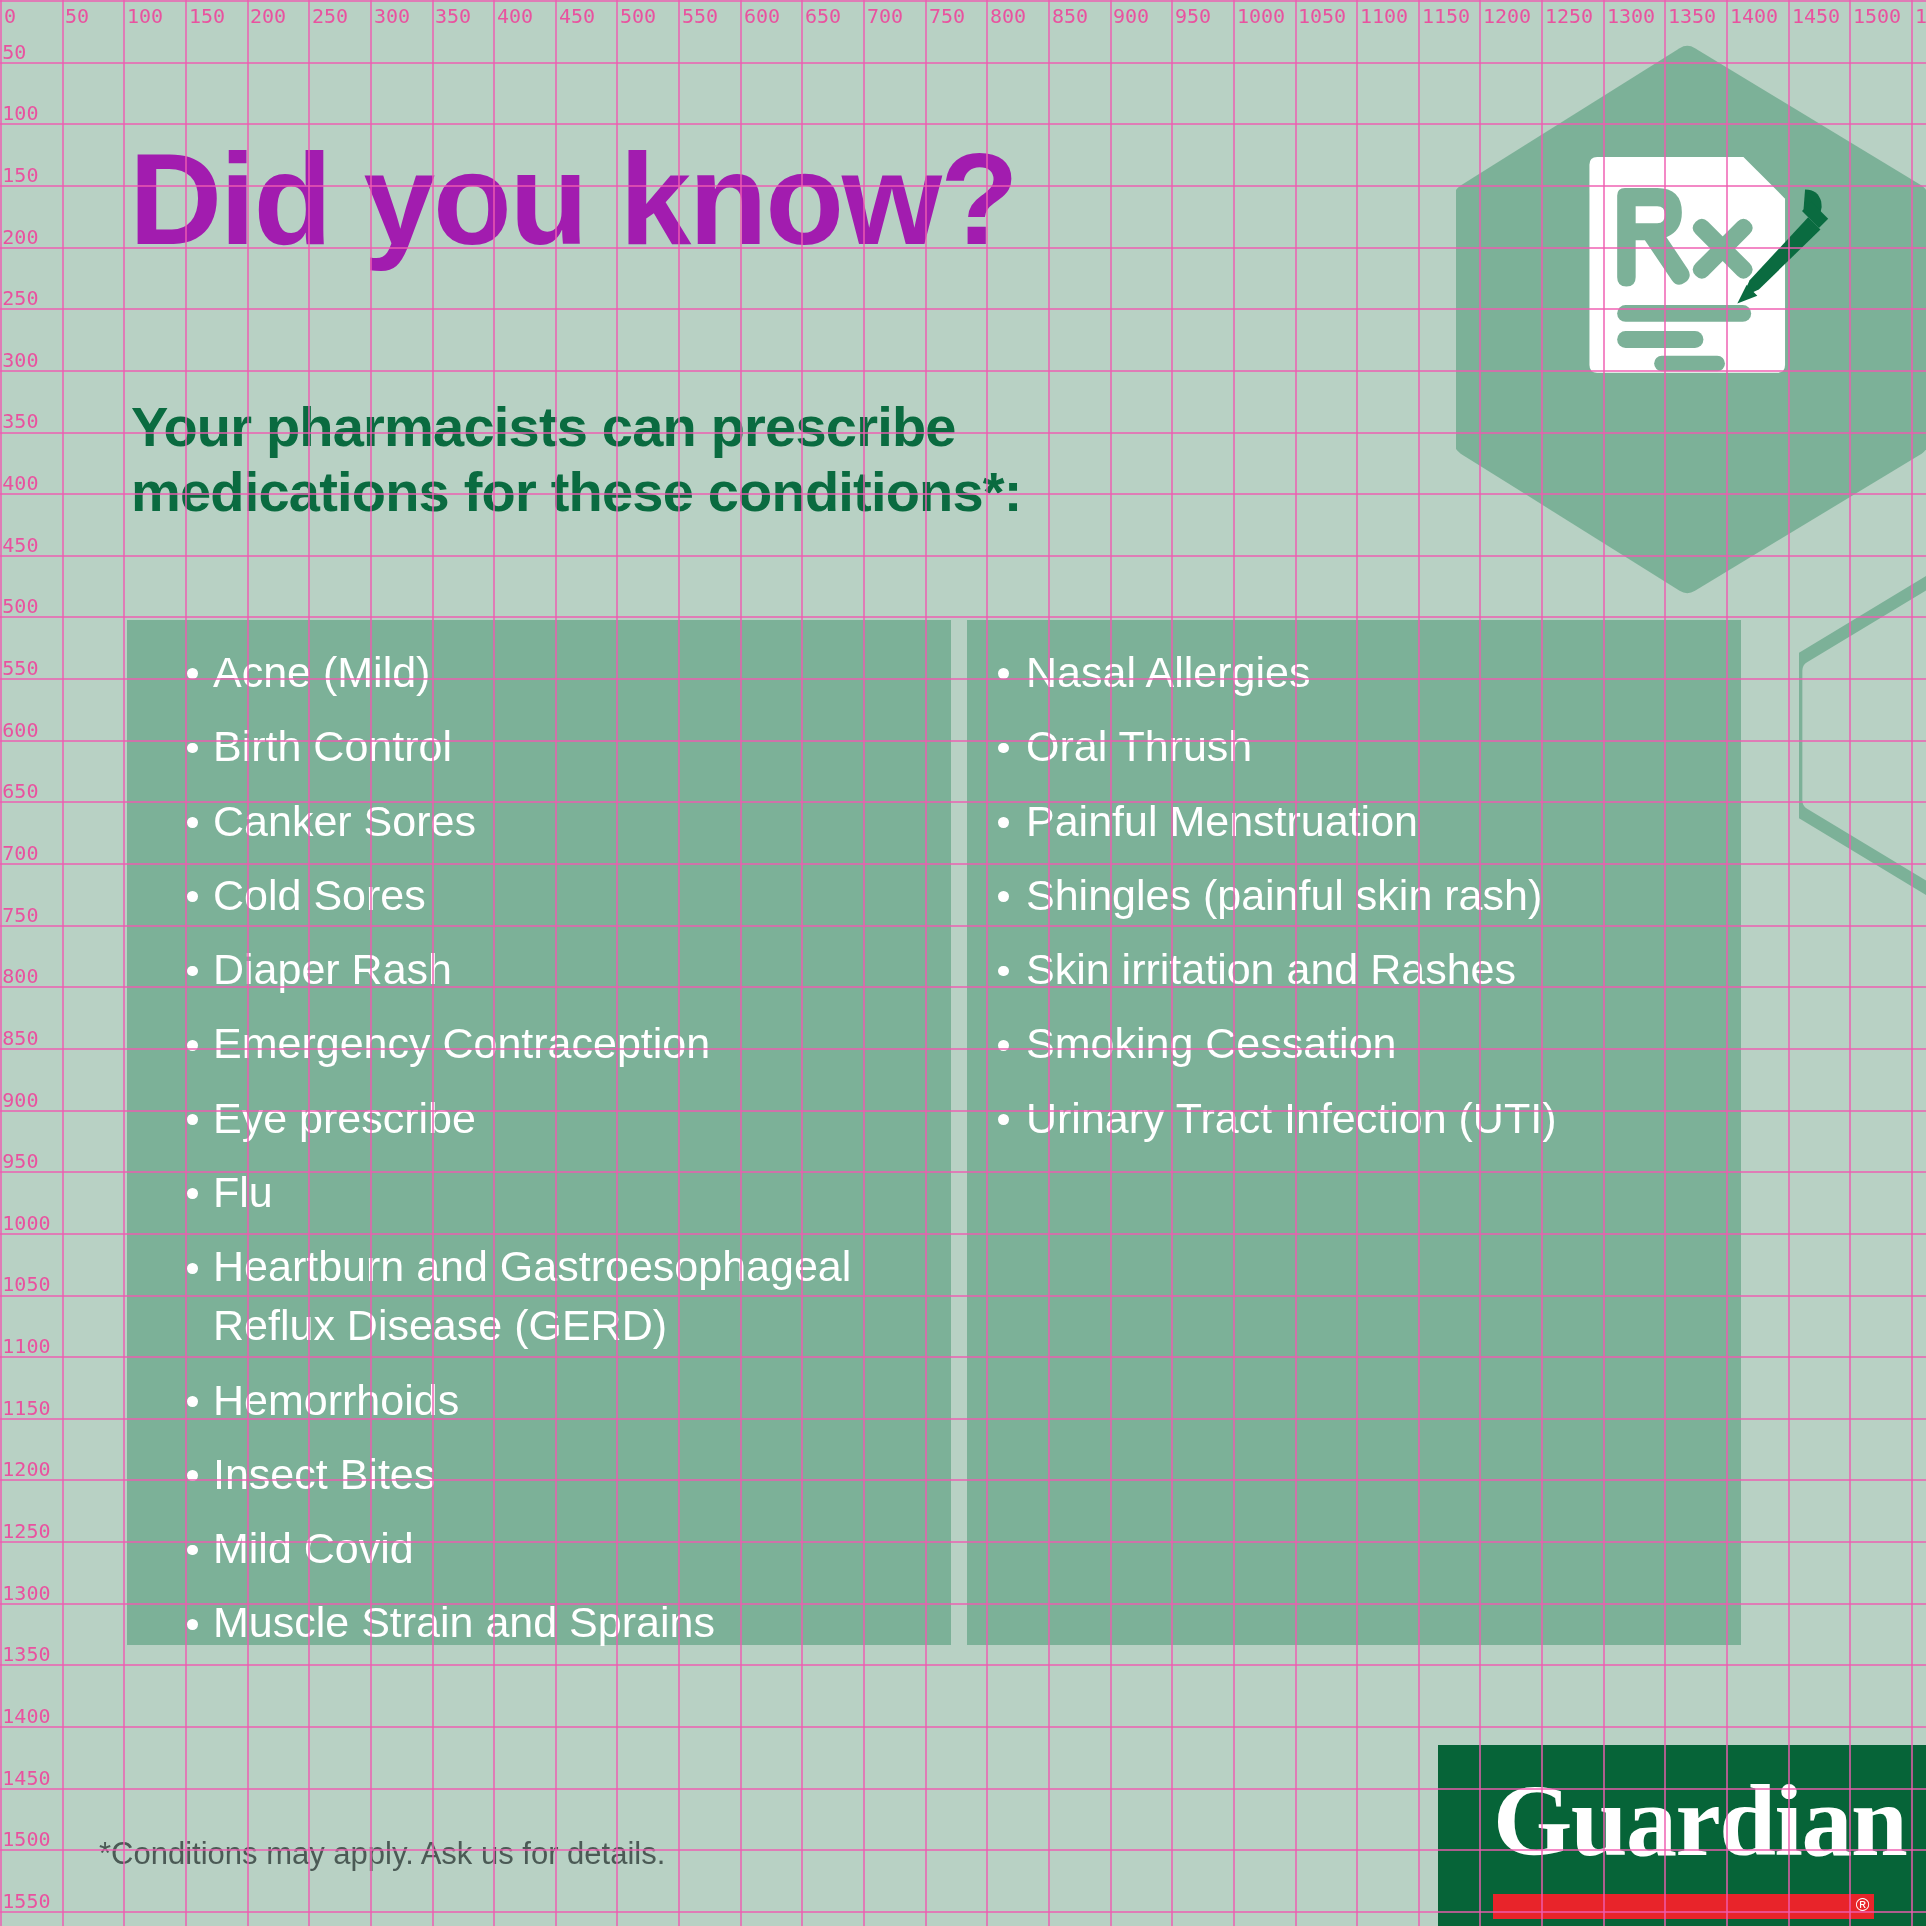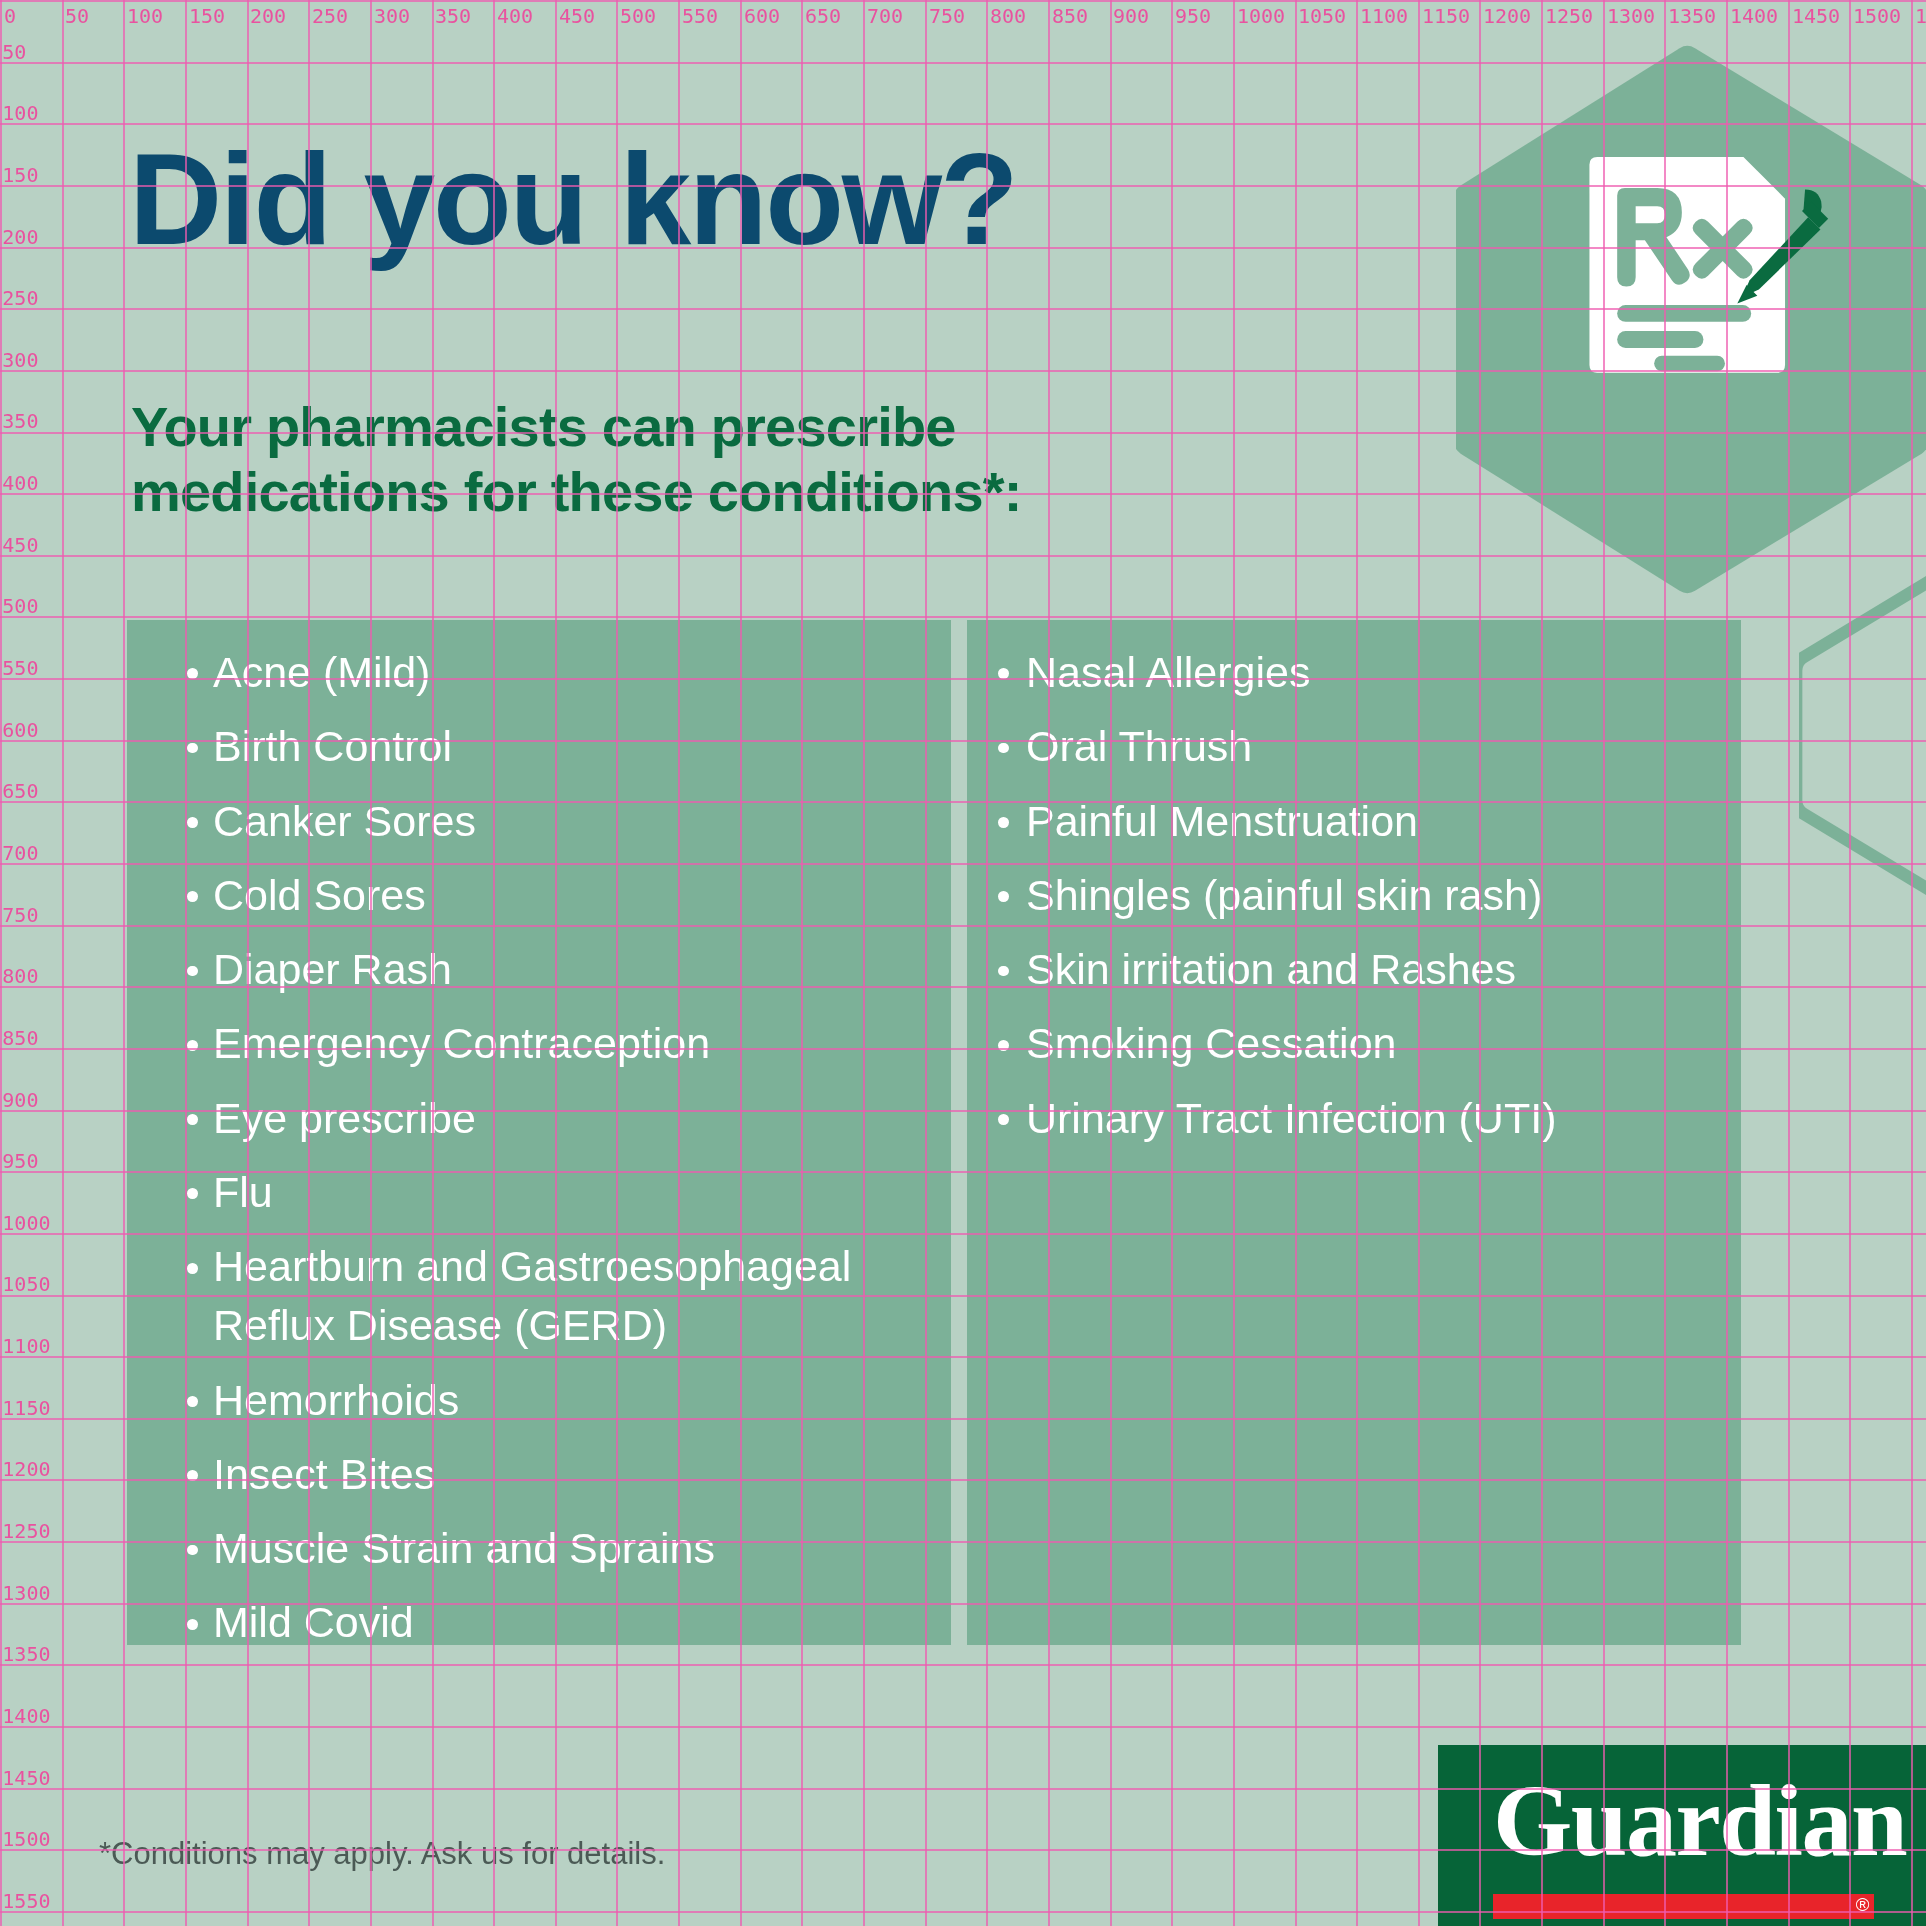--- a/index.html
+++ b/index.html
@@ -49,21 +49,21 @@
 
   
   .headline {
     position: absolute;
     left: 129px;
     top: 135px;
     font-size: 129px;
     line-height: 1.0;
     font-weight: 700;
     letter-spacing: -2.3px;
-    color: #0c4a6e;
+    color: #a21caf;
     white-space: nowrap;
   }
   .subhead {
     position: absolute;
     left: 131px;
     top: 395px;
     width: 1156px;
     font-size: 56px;
     line-height: 1.16;
     font-weight: 700;
@@ -237,22 +237,22 @@
       <li><span class="bullet"></span><span>Birth Control</span></li>
       <li><span class="bullet"></span><span>Canker Sores</span></li>
       <li><span class="bullet"></span><span>Cold Sores</span></li>
       <li><span class="bullet"></span><span>Diaper Rash</span></li>
       <li><span class="bullet"></span><span>Emergency Contraception</span></li>
       <li><span class="bullet"></span><span>Eye prescribe</span></li>
       <li><span class="bullet"></span><span>Flu</span></li>
       <li><span class="bullet"></span><span>Heartburn and Gastroesophageal Reflux Disease (GERD)</span></li>
       <li><span class="bullet"></span><span>Hemorrhoids</span></li>
       <li><span class="bullet"></span><span>Insect Bites</span></li>
+      <li><span class="bullet"></span><span>Mild Covid</span></li>
       <li><span class="bullet"></span><span>Muscle Strain and Sprains</span></li>
-      <li><span class="bullet"></span><span>Mild Covid</span></li>
     </ul>
   <ul class="cond-list right" id="list-right">
       <li><span class="bullet"></span><span>Nasal Allergies</span></li>
       <li><span class="bullet"></span><span>Oral Thrush</span></li>
       <li><span class="bullet"></span><span>Painful Menstruation</span></li>
       <li><span class="bullet"></span><span>Shingles (painful skin rash)</span></li>
       <li><span class="bullet"></span><span>Skin irritation and Rashes</span></li>
       <li><span class="bullet"></span><span>Smoking Cessation</span></li>
       <li><span class="bullet"></span><span>Urinary Tract Infection (UTI)</span></li>
     </ul>

